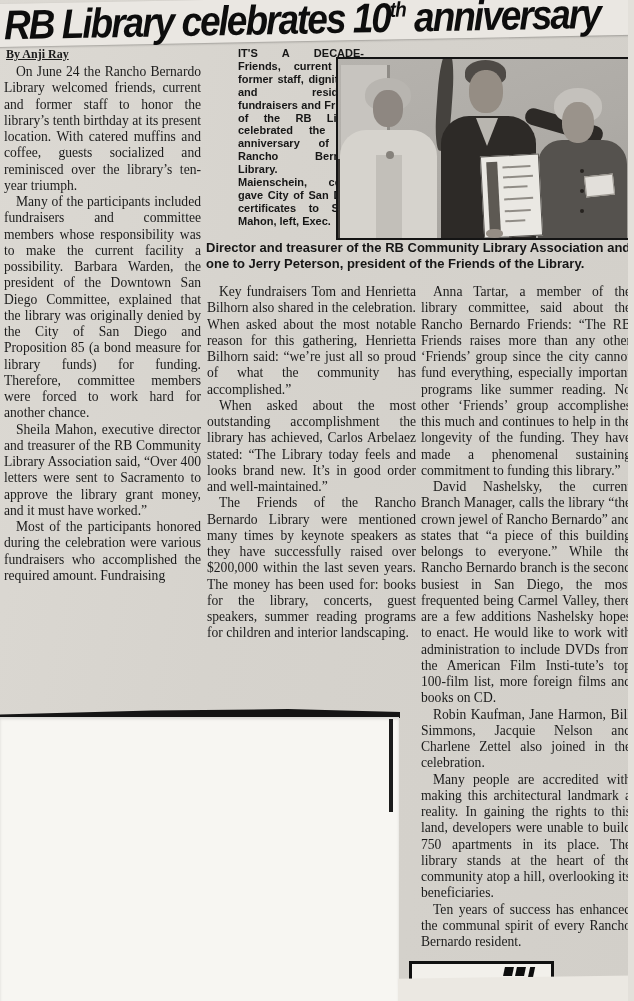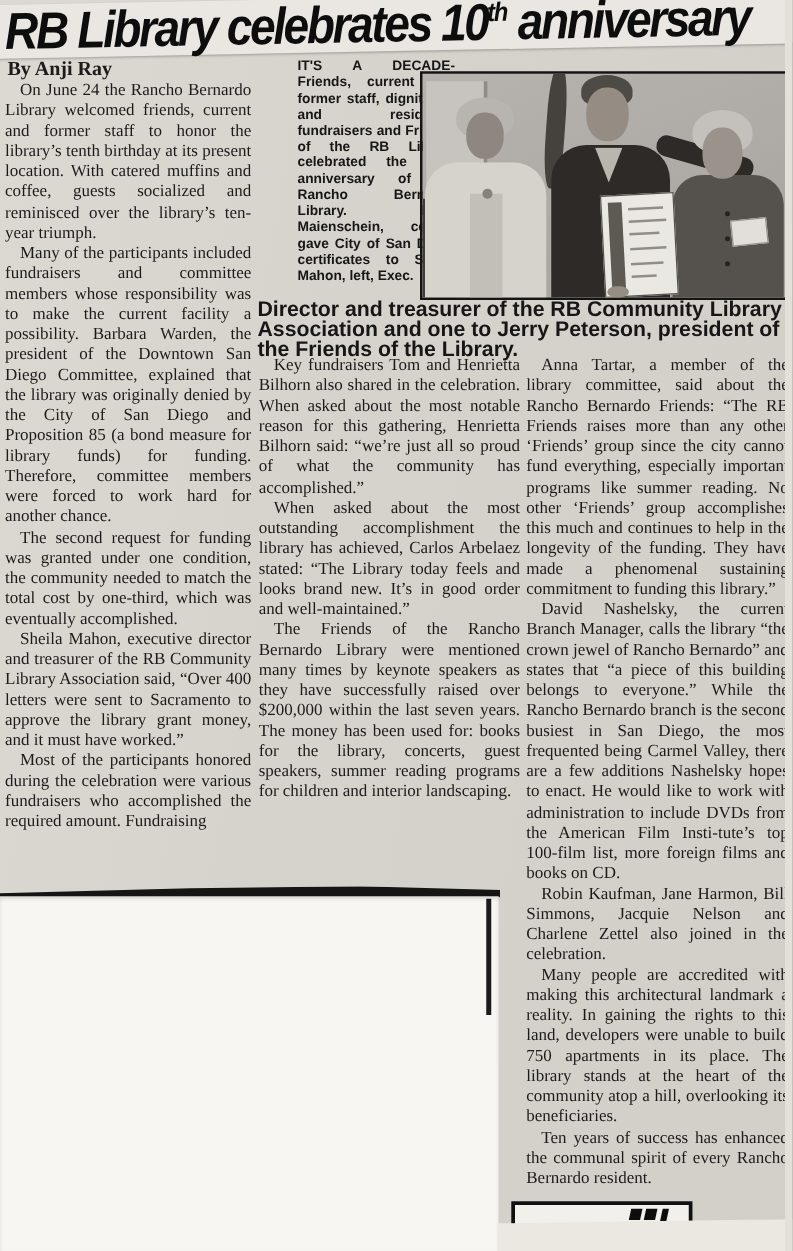--- a/index.html
+++ b/index.html
@@ -8,35 +8,35 @@
         font-family:"Liberation Serif",serif;color:#1b1b1b;}
   
   .headline-strip{position:absolute;left:-4px;top:4px;width:642px;height:43px;
         background:#eae7e2;box-shadow:0 1px 2px rgba(0,0,0,.25);
         transform:rotate(-1.1deg);transform-origin:left center;
         display:flex;align-items:center;overflow:visible;}
   .headline{font-family:"Liberation Sans",sans-serif;font-weight:bold;font-style:italic;
         font-size:37px;letter-spacing:-2px;white-space:nowrap;margin:0 0 0 8px;
         transform:scale(1.0,1.12);transform-origin:left center;color:#0d0d0d;}
   .headline sup{font-size:19px;letter-spacing:-1px;}
-  .byline{position:absolute;left:6px;top:47px;font-weight:bold;font-size:16px;}
+  .byline{position:absolute;left:6px;top:47px;font-weight:bold;font-size:12px;text-decoration:underline;}
   
   .col{position:absolute;text-align:justify;font-size:13.6px;line-height:16.25px;}
   .col p{margin:0;text-indent:12px;}
   .col p.cont{text-indent:0;}
   #col1{left:4px;top:64px;width:197px;}
   #col2{left:207px;top:284px;width:209px;}
   #col3{left:421px;top:284px;width:210px;}
   
   .sidecap{position:absolute;left:208px;top:47px;width:126px;
         font-family:"Liberation Sans",sans-serif;font-weight:bold;
         font-size:11px;line-height:12.9px;text-align:justify;color:#161616;margin-left:30px;}
   .botcap{position:absolute;left:206px;top:240px;width:427px;
         font-family:"Liberation Sans",sans-serif;font-weight:bold;
-        font-size:17px;line-height:16px;color:#161616;}
+        font-size:13px;line-height:16px;color:#161616;}
   
   .photo{position:absolute;left:336px;top:57px;width:290px;height:179px;
         border:2px solid #141414;background:linear-gradient(160deg,#b6b3ae 0%,#aeaba6 55%,#a4a19c 100%);
         overflow:hidden;}
   .photo *{position:absolute;}
   .ph-window{left:3px;top:6px;width:46px;height:100px;background:#c7c4bf;border-right:3px solid #8f8c87;}
   .ph-flag{left:99px;top:-6px;width:15px;height:98px;background:#45423e;border-radius:40%;transform:rotate(4deg);}
   .ph-darkobj{left:0;top:100px;width:26px;height:79px;background:#3f3c39;}
   .pl-hair{left:27px;top:19px;width:46px;height:33px;background:#b8b5b0;border-radius:50% 50% 42% 42%;}
   .pl-face{left:35px;top:31px;width:30px;height:37px;background:#8e8781;border-radius:46%;}
@@ -83,21 +83,20 @@
 
   <div class="headline-strip">
     <h1 class="headline"><span>RB Library celebrates 10</span><sup>th</sup><span> anniversary</span></h1>
   </div>
 
   <div class="byline">By Anji Ray</div>
 
   <div class="col" id="col1">
     <p>On June 24 the Rancho Bernardo Library welcomed friends, current and former staff to honor the library’s tenth birthday at its present location. With catered muffins and coffee, guests socialized and reminisced over the library’s ten-year triumph.</p>
     <p>Many of the participants included fundraisers and committee members whose responsibility was to make the current facility a possibility.  Barbara Warden, the president of the Downtown San Diego Committee, explained that the library was originally denied by the City of San Diego and Proposition 85 (a bond measure for library funds) for funding.  Therefore, committee members were forced to work hard for another chance.</p>
-    <p>The second request for funding was granted under one condition, the community needed to match the total cost by one-third, which was eventually accomplished.</p>
     <p>Sheila Mahon, executive director and treasurer of the RB Community Library Association said, “Over 400 letters were sent to Sacramento to approve the library grant money, and it must have worked.”</p>
     <p>Most of the participants honored during the celebration were various fundraisers who accomplished the required amount.  Fundraising</p>
   </div>
 
   <div class="sidecap">
     <span>IT'S A DECADE-</span><span> Friends, current and former staff, dignitaries and residents, fundraisers and Friends of the RB Library celebrated the 10th anniversary of the Rancho Bernardo Library. Brian Maienschein, center, gave City of San Diego certificates to Sheila Mahon, left, Exec.</span>
   </div>
 
   <div class="photo">
     <div class="ph-window"></div>

